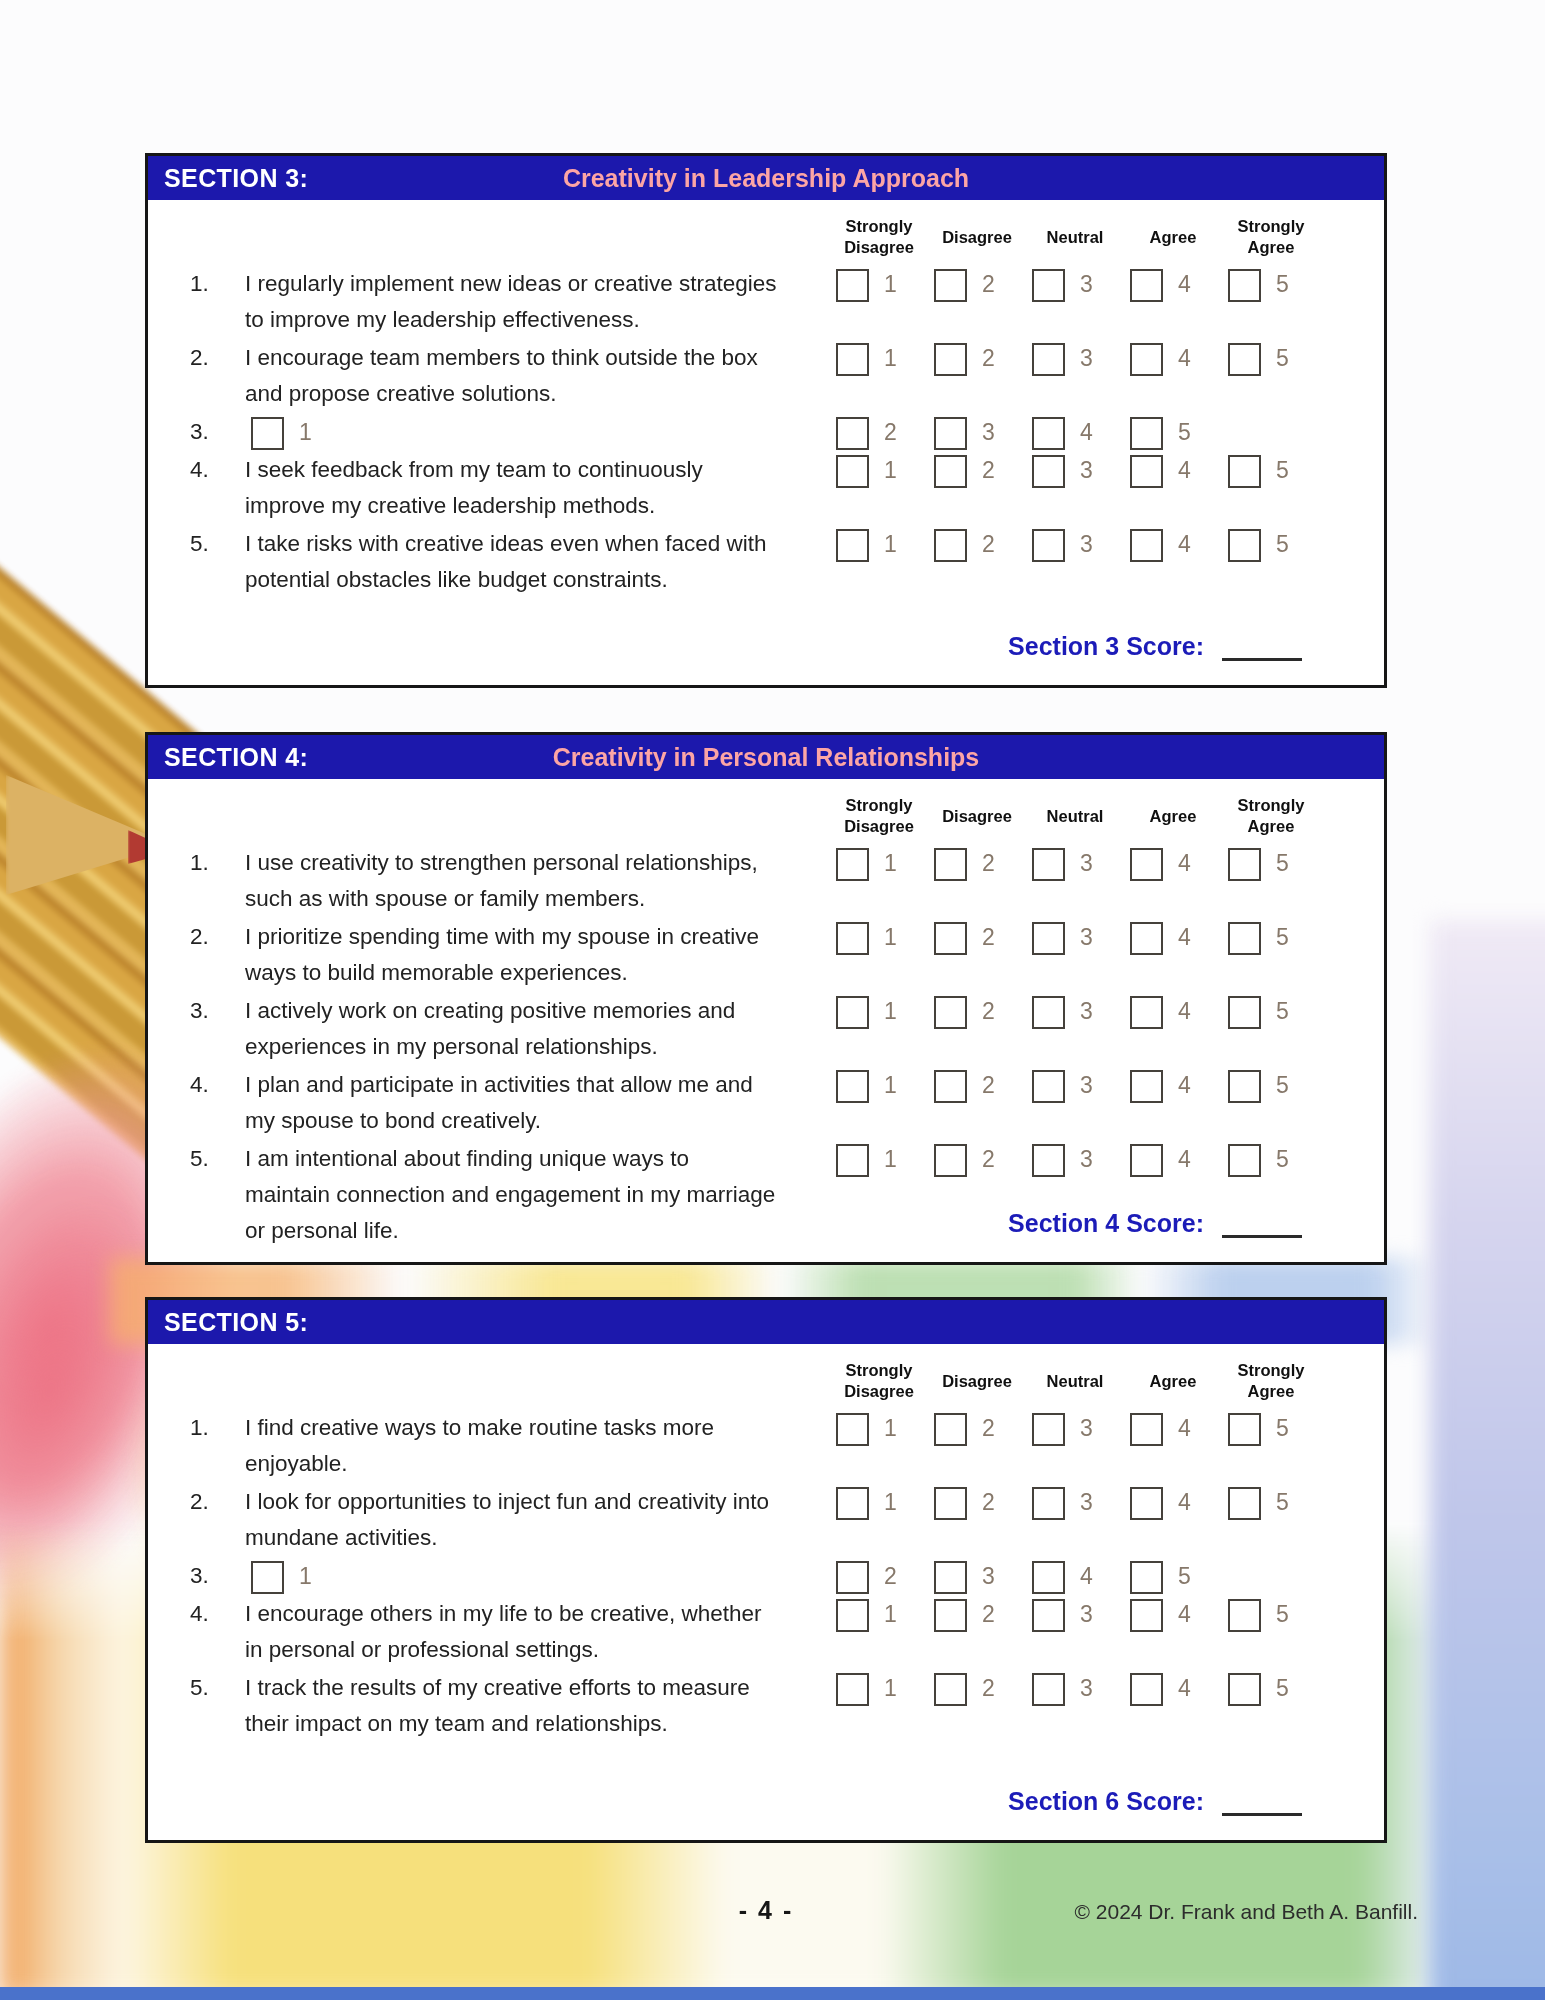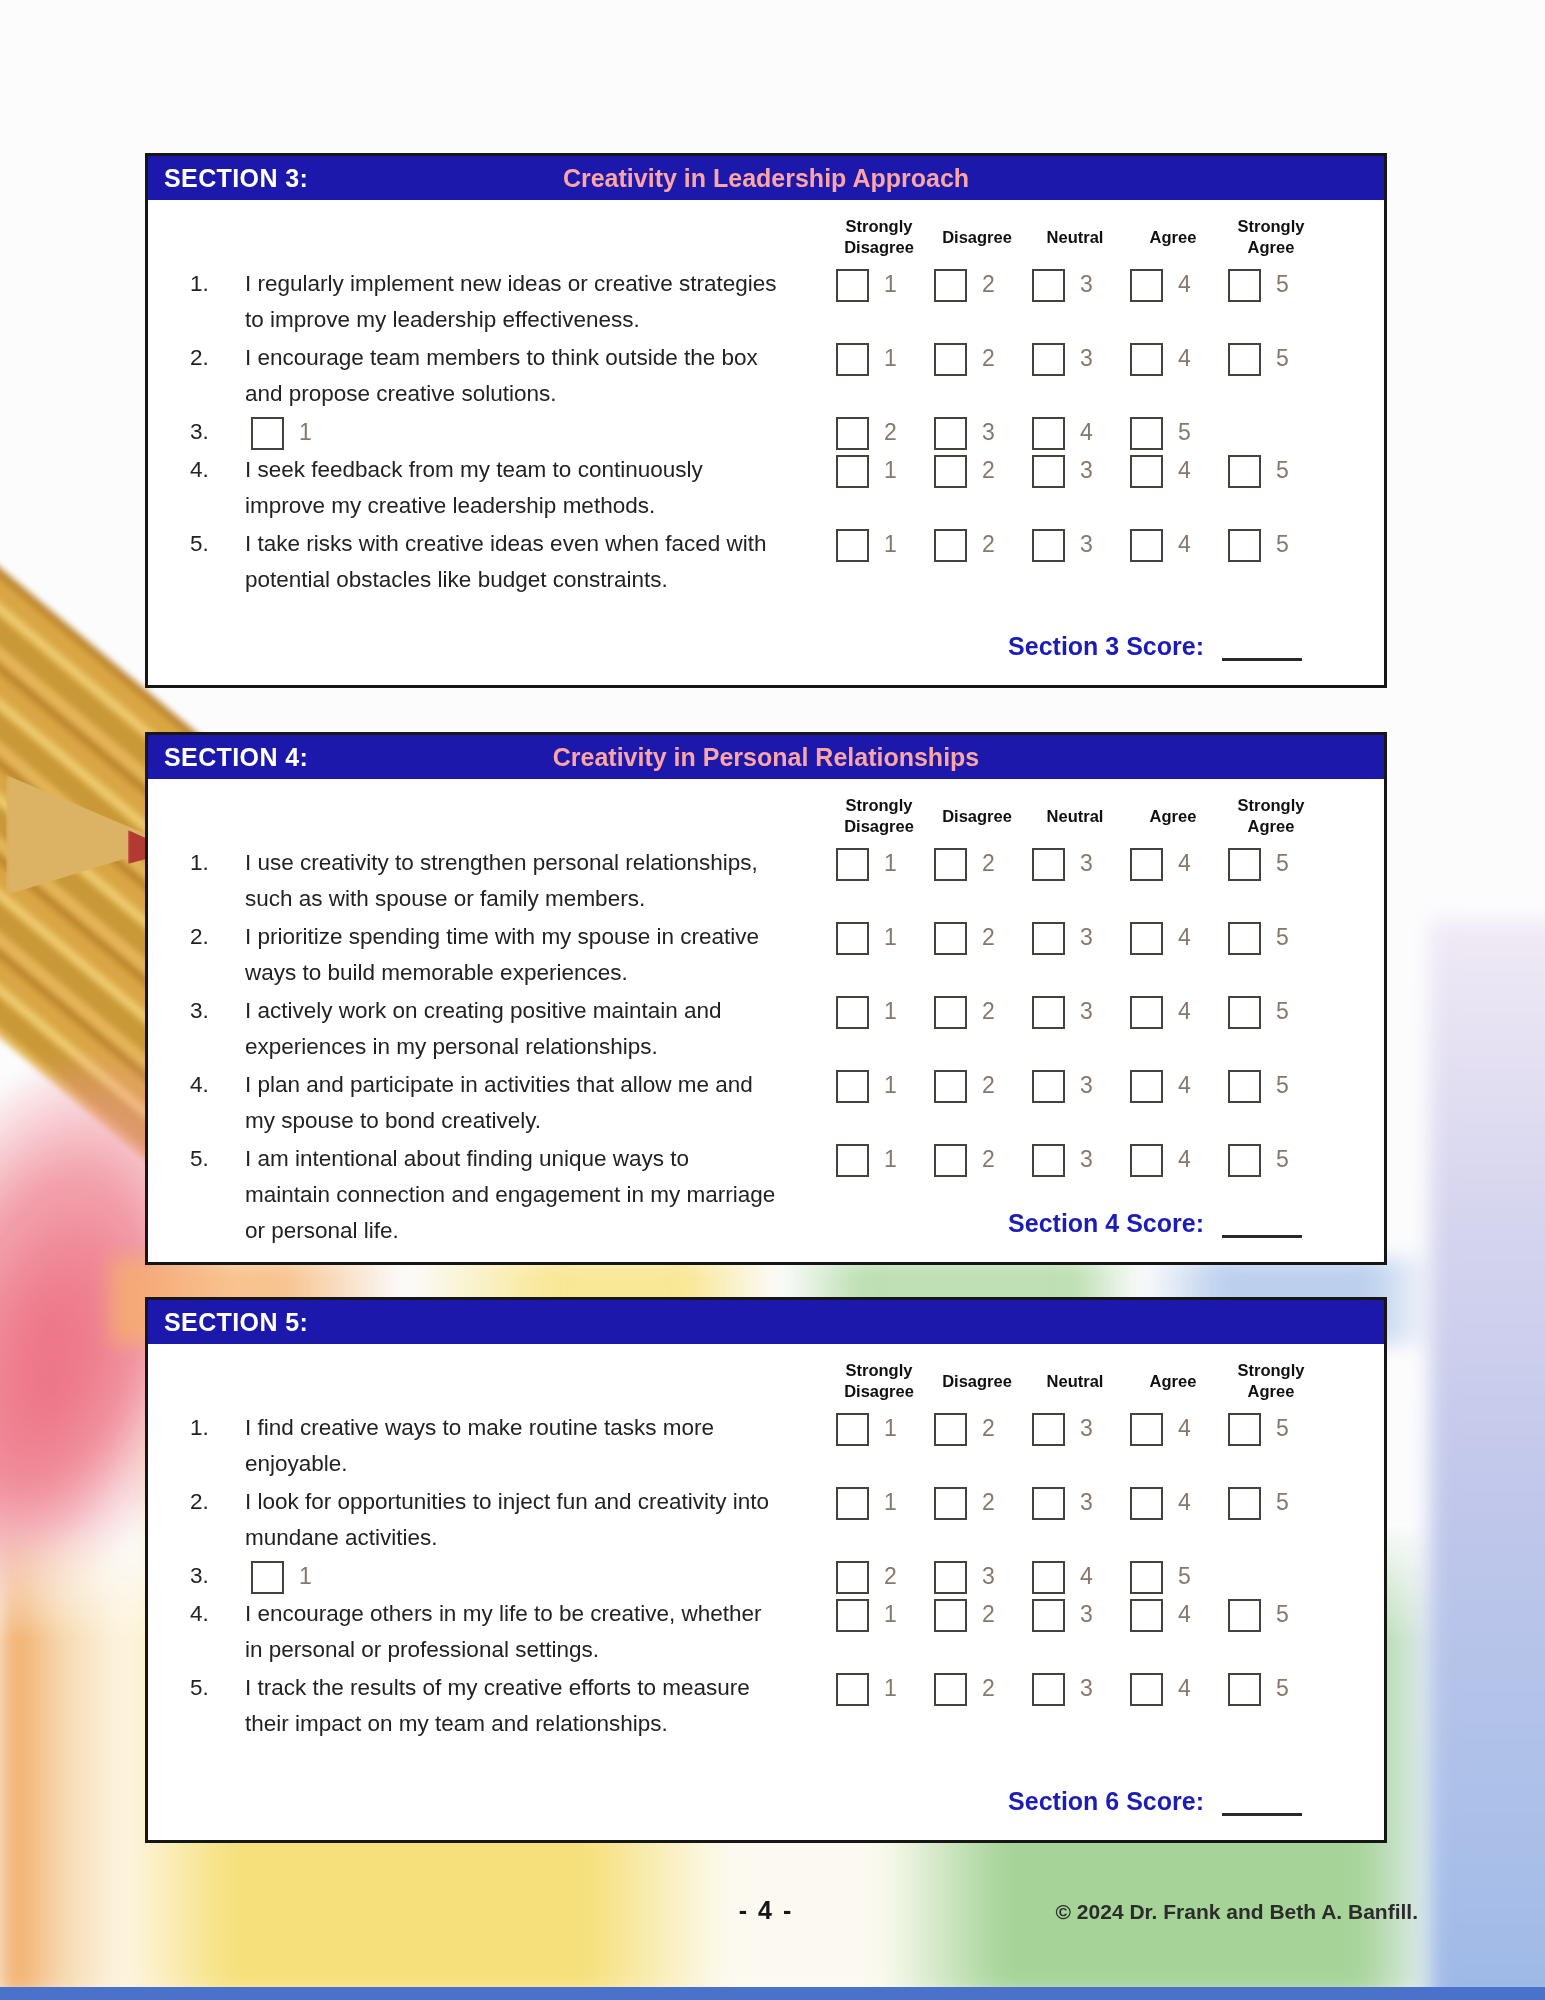--- a/index.html
+++ b/index.html
@@ -57,21 +57,21 @@
   .cb{width:29px;height:29px;border:2px solid #45413b;background:#fff;margin-top:3px;flex:0 0 auto;}
   .rv{font-size:23px;color:var(--rv,#86786a);line-height:36px;}
 
   .score{position:absolute;right:82px;bottom:24px;display:flex;align-items:flex-end;gap:18px;}
   .score-label{color:var(--score,#1c1cb8);font-weight:bold;font-size:25px;}
   .score-blank{width:80px;height:26px;border-bottom:3px solid #2a2a2a;}
 
   
   .footer-num{position:absolute;left:145px;width:1242px;top:1896px;text-align:center;
     font-weight:bold;font-size:25px;color:#161616;z-index:6;letter-spacing:2px;}
-  .footer-copy{position:absolute;right:127px;top:1900px;font-size:21px;color:#2c2c2c;z-index:6;font-weight:bold;}
+  .footer-copy{position:absolute;right:127px;top:1900px;font-size:21px;color:#2c2c2c;z-index:6;}
 </style>
 </head>
 <body>
 
 <div class="page" style="--bar: #1c18ac; --score: #1c1cb8; --rv: #86786a; --strip: #4a72cb;">
 
   <div class="bg bg-pencils"></div>
   <div class="bg bg-pencil-wood"></div>
   <div class="bg bg-pencil-lead"></div>
   <div class="bg bg-pink"></div>
@@ -288,21 +288,21 @@
               <div class="cb"></div>
               <span class="rv">4</span>
             </div>
             <div class="rate">
               <div class="cb"></div>
               <span class="rv">5</span>
             </div>
           </div>
           <div class="grid item">
             <div class="item-num">3.</div>
-            <div class="item-text">I actively work on creating positive maintain and
+            <div class="item-text">I actively work on creating positive memories and
 experiences in my personal relationships.</div>
             <div class="rate">
               <div class="cb"></div>
               <span class="rv">1</span>
             </div>
             <div class="rate">
               <div class="cb"></div>
               <span class="rv">2</span>
             </div>
             <div class="rate">

